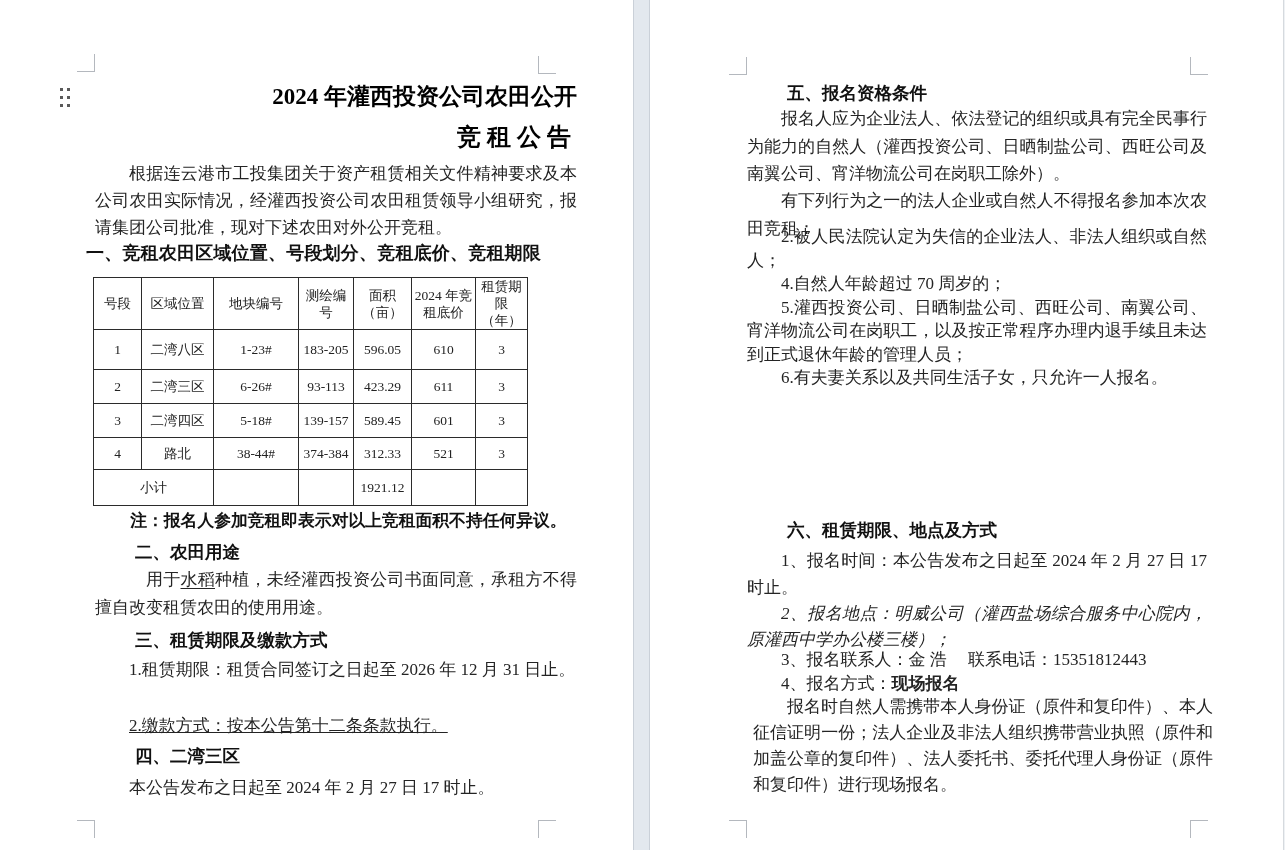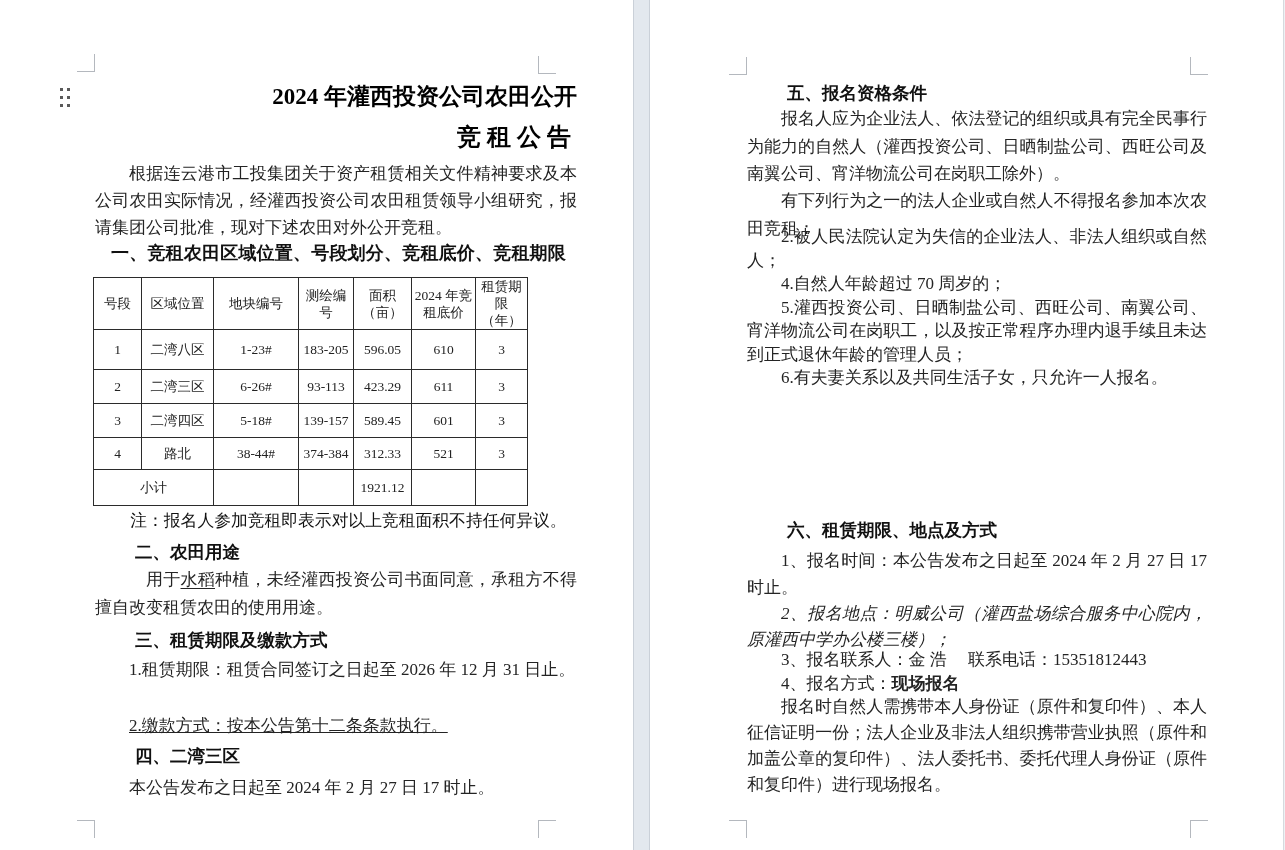--- a/index.html
+++ b/index.html
@@ -33,21 +33,21 @@
   .doc-col-left{left:95px;width:482px;}
   .doc-col-right{left:747px;width:460px;}
 
   .title{font-weight:bold;font-size:23px;color:#000000;text-align:right;line-height:30px;}
   .title2{font-size:24px;letter-spacing:6px;}
   .para{font-size:17px;line-height:27px;text-align:justify;color:#242424;}
   .indent2{text-indent:2em;}
   .indent3{text-indent:3em;}
   .heading{font-weight:bold;font-size:17.5px;color:#111;padding-left:40px;line-height:22px;}
   .heading-wide{font-weight:bold;font-size:18px;color:#111;letter-spacing:0.2px;padding-left:5px;line-height:22px;}
-  .note-line{font-weight:normal;font-size:16.8px;text-indent:2.1em;color:#111;line-height:24px;}
+  .note-line{font-weight:bold;font-size:16.8px;text-indent:2.1em;color:#111;line-height:24px;}
   .u{text-decoration:underline;text-underline-offset:3px;}
   .b{font-weight:bold;}
   p{margin:0;}
 
   
   #rent-table{border-collapse:collapse;table-layout:fixed;width:434px;}
   #rent-table td,#rent-table th{
     border:1px solid #2b2b2b;font-weight:normal;
     font-size:13.5px;text-align:center;vertical-align:middle;
     padding:0 2px;line-height:17px;color:#222;overflow:hidden;
@@ -80,21 +80,21 @@
     <i></i>
     <i></i>
     <i></i>
 </div>
 
 <div class="abs doc-col-left title" style="top:82px;">2024 年灌西投资公司农田公开</div>
 <div class="abs doc-col-left title title2" style="top:122px;">竞租公告</div>
 
 <p class="abs doc-col-left para indent2" style="top:160px;">根据连云港市工投集团关于资产租赁相关文件精神要求及本公司农田实际情况，经灌西投资公司农田租赁领导小组研究，报请集团公司批准，现对下述农田对外公开竞租。</p>
 
-<div class="abs heading-wide" style="left:106px;top:242px;width:482px;">一、竞租农田区域位置、号段划分、竞租底价、竞租期限</div>
+<div class="abs heading-wide" style="left:81px;top:242px;width:482px;">一、竞租农田区域位置、号段划分、竞租底价、竞租期限</div>
 
 <table id="rent-table" class="abs" style="left:93px;top:277px;">
   <colgroup>
     <col style="width:48px">
       <col style="width:72px">
       <col style="width:85px">
     <col style="width:55px">
       <col style="width:58px">
       <col style="width:64px">
       <col style="width:52px">
@@ -180,13 +180,13 @@
   <p class="para indent2 lh-items">4.自然人年龄超过 70 周岁的；</p>
   <p class="para indent2 lh-items">5.灌西投资公司、日晒制盐公司、西旺公司、南翼公司、宵洋物流公司在岗职工，以及按正常程序办理内退手续且未达到正式退休年龄的管理人员；</p>
   <p class="para indent2 lh-items">6.有夫妻关系以及共同生活子女，只允许一人报名。</p>
 </div>
 
 <div class="abs doc-col-right heading" style="top:519px;">六、租赁期限、地点及方式</div>
 <p class="abs doc-col-right para indent2" style="top:547px;">1、报名时间：本公告发布之日起至 2024 年 2 月 27 日 17 时止。</p>
 <p class="abs doc-col-right para indent2 lh-26" style="top:601px;font-style:italic;">2、报名地点：明威公司（灌西盐场综合服务中心院内，原灌西中学办公楼三楼）；</p>
 <p class="abs doc-col-right para indent2" style="top:646px;">3、报名联系人：金 浩　 联系电话：15351812443</p>
 <p class="abs doc-col-right para indent2" style="top:670px;"><span>4、报名方式：</span><span class="b">现场报名</span></p>
-<p class="abs doc-col-right para indent2 lh-26" style="top:694px;">报名时自然人需携带本人身份证（原件和复印件）、本人征信证明一份；法人企业及非法人组织携带营业执照（原件和加盖公章的复印件）、法人委托书、委托代理人身份证（原件和复印件）进行现场报名。</p>
+<p class="abs doc-col-right para indent2 lh-26" style="top:694px;margin-left:6px;">报名时自然人需携带本人身份证（原件和复印件）、本人征信证明一份；法人企业及非法人组织携带营业执照（原件和加盖公章的复印件）、法人委托书、委托代理人身份证（原件和复印件）进行现场报名。</p>
 
 </body></html>

